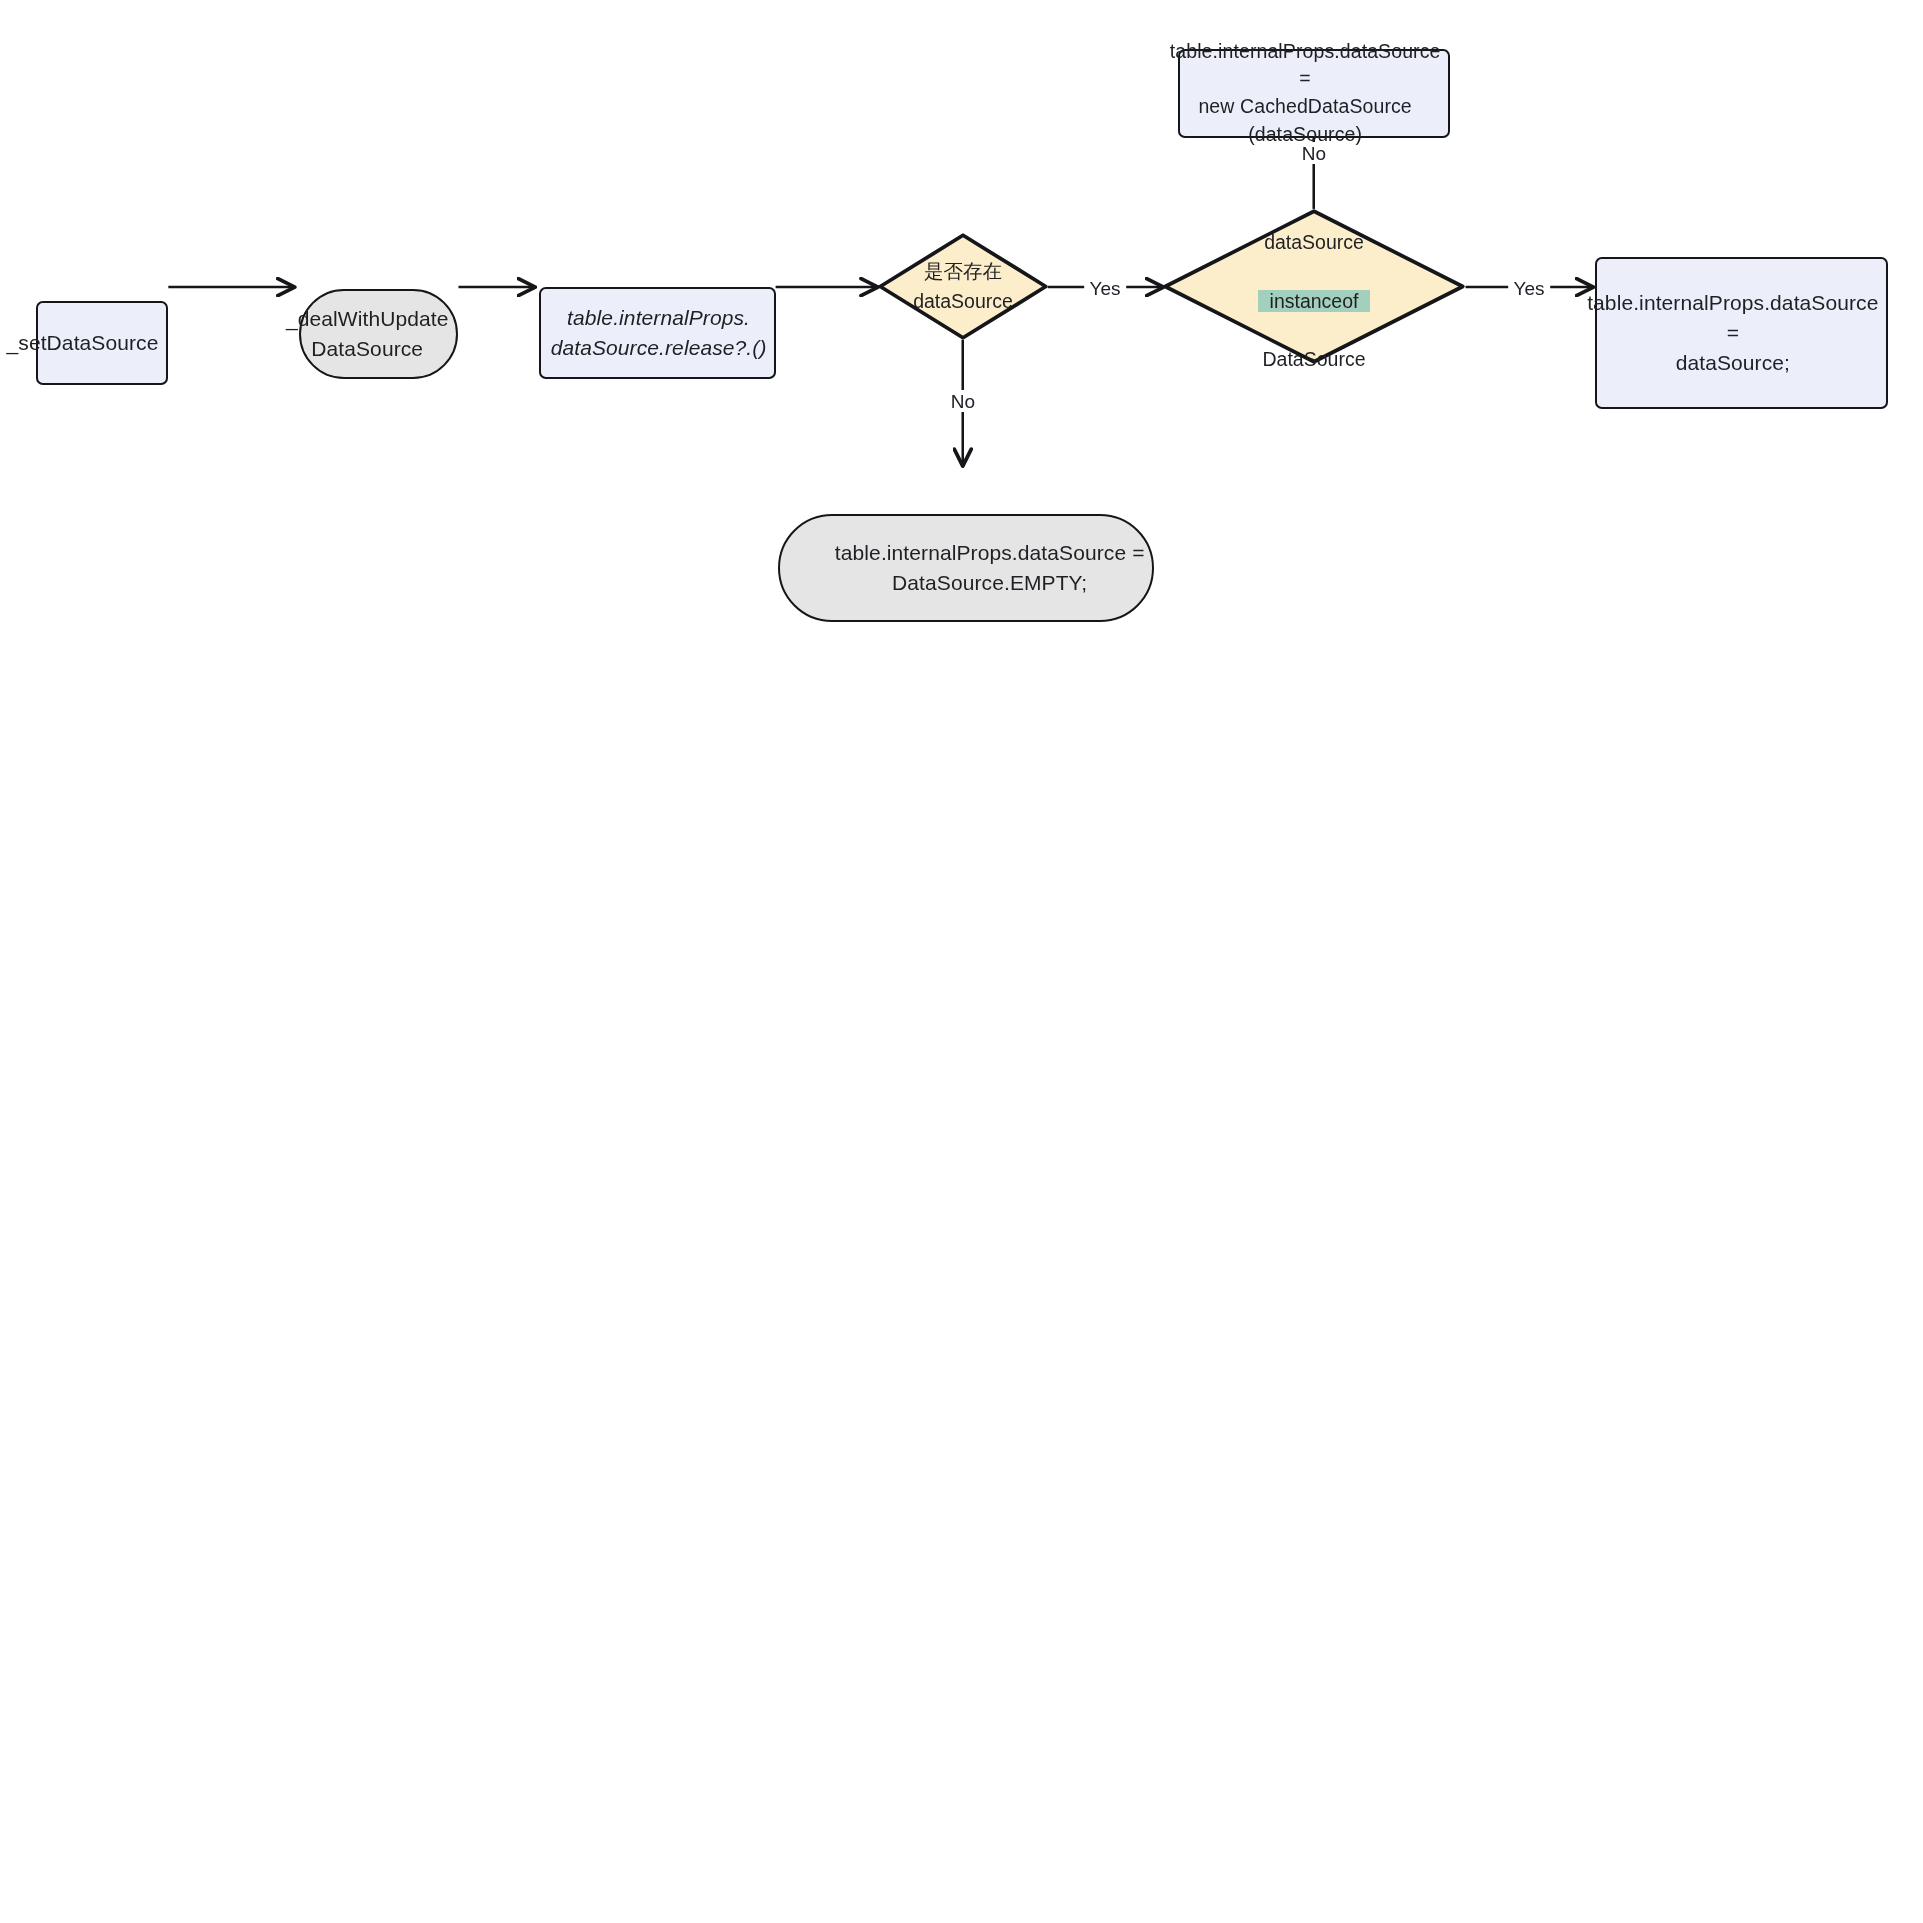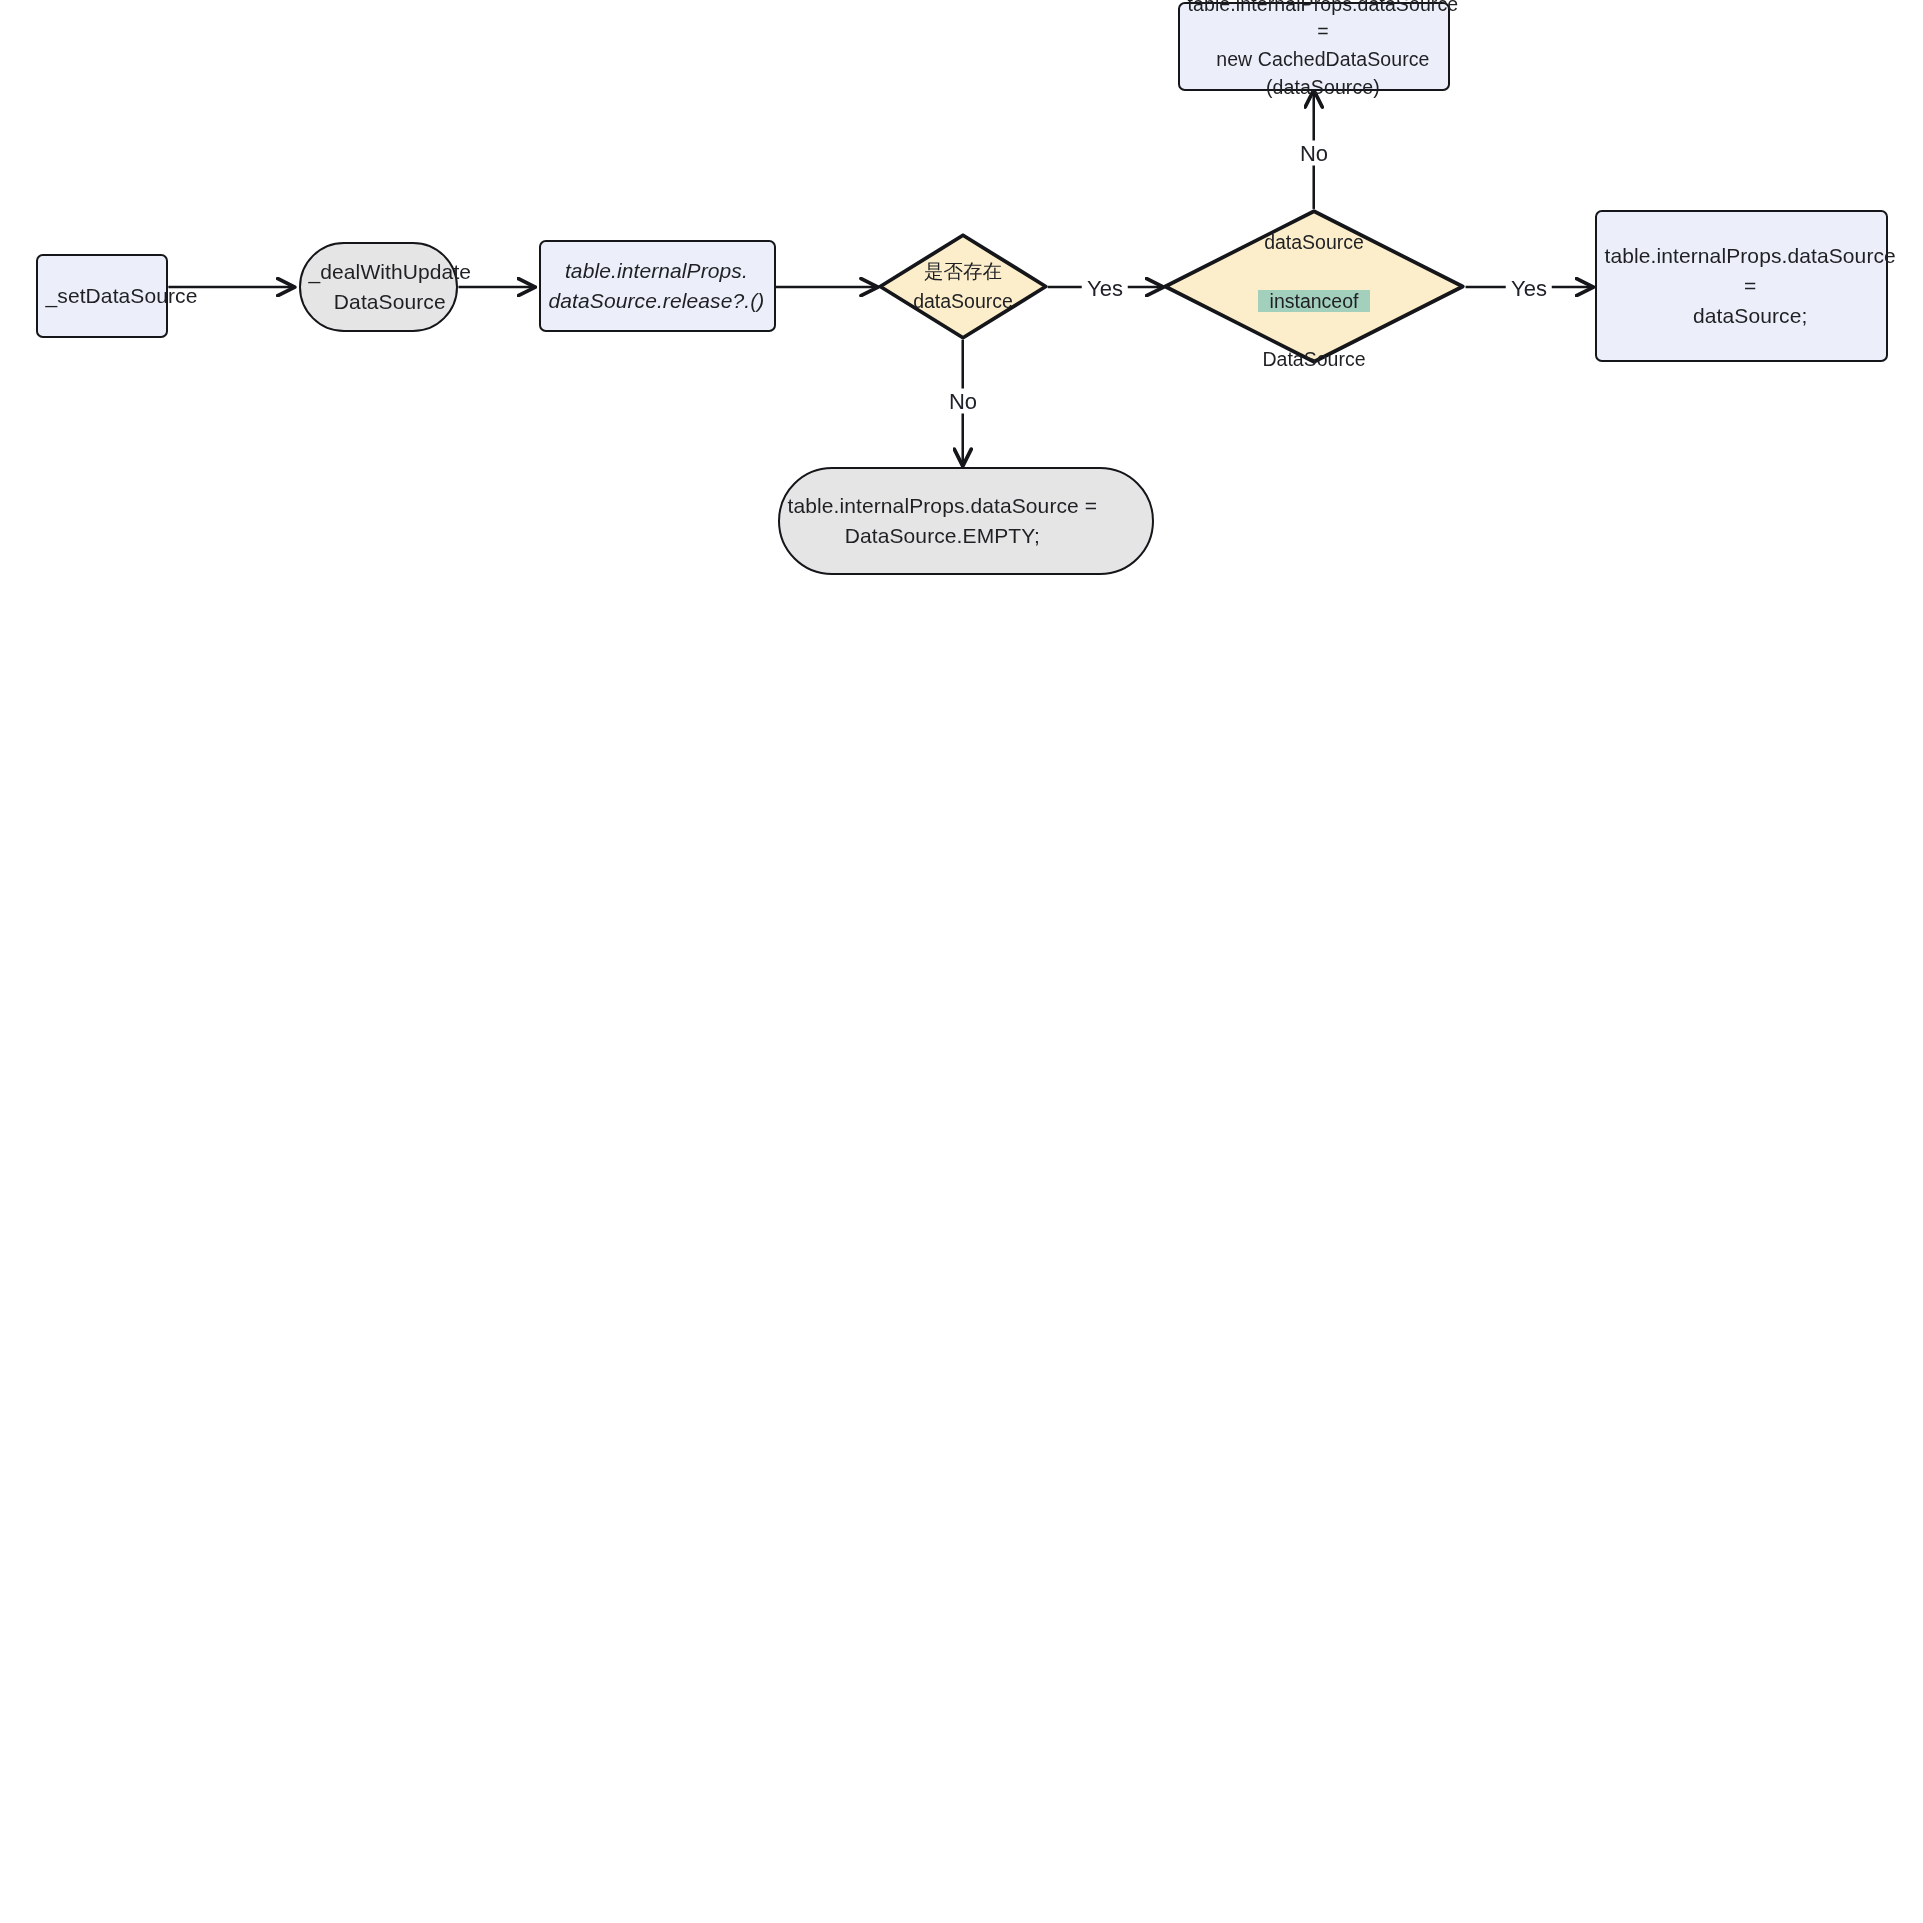--- a/index.html
+++ b/index.html
@@ -28,25 +28,26 @@
     height: 1924px;
     pointer-events: none;
   }
 
   
   .node {
     position: absolute;
     box-sizing: border-box;
     display: flex;
     align-items: center;
-    justify-content: flex-start;
+    justify-content: flex-end;
     text-align: center;
     border: 2.3px solid #14161a;
     line-height: 1.42;
     letter-spacing: 0.1px;
+    margin-top: 47px;
   }
   .node .txt {
     display: block;
     white-space: pre-line;
     padding: 0 7.5px;
   }
 
   .shape-rect    { border-radius: 6.8px; }
   .shape-stadium { border-radius: 751px; }
 
@@ -77,21 +78,21 @@
     background: #a3d0bd;
     padding: 0 12px;
     color: #1f2024;
   }
 
   
   .edge-label {
     position: absolute;
     background: #ffffff;
     padding: 1.5px 5.3px;
-    font-size: 22px;
+    font-size: 19px;
     color: #20222a;
     white-space: nowrap;
     transform: translate(-50%, -50%);
     line-height: 1;
   }
 
   .fs-28 { font-size: 21px; }
   .fs-26 { font-size: 19.5px; }
 </style>
 </head>

